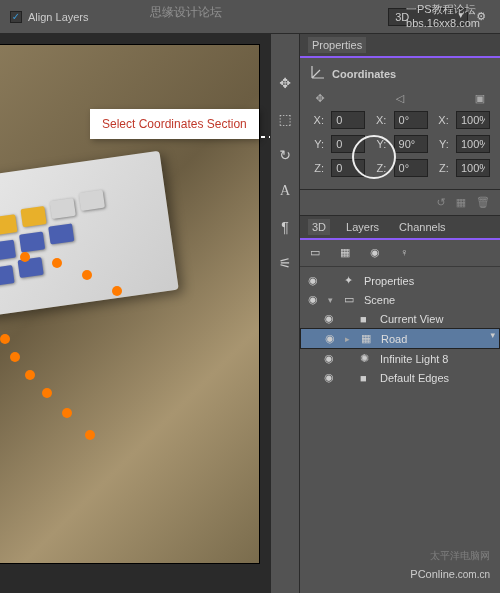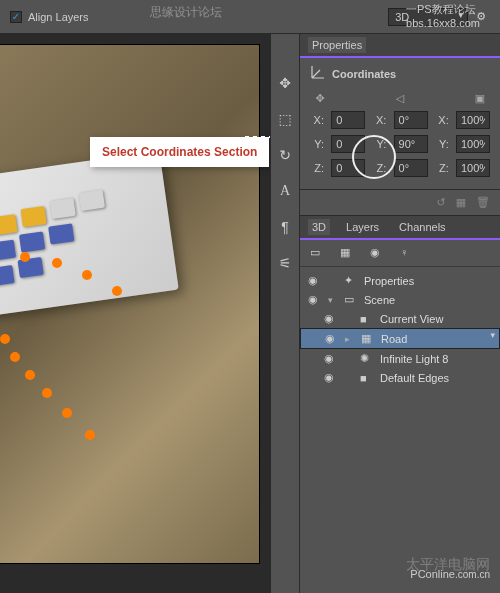--- a/index.html
+++ b/index.html
@@ -10,21 +10,21 @@
 .topr{display:flex;align-items:center;gap:4px}
 .sel{background:#3a3a3a;padding:2px 18px 2px 6px;border:1px solid #222;position:relative;min-width:80px}
 .sel::after{content:"▾";position:absolute;right:4px;top:1px;font-size:9px}
 .main{display:flex;height:559px}
 .canvas{width:270px;background:#2a2a2a;position:relative;overflow:hidden}
 .photo{position:absolute;left:-10px;top:10px;width:270px;height:520px;background:linear-gradient(135deg,#8a7a5a 0%,#6b5d42 40%,#a89570 70%,#7a6c4d 100%);border:1px solid #000}
 .calc{position:absolute;left:-30px;top:130px;width:200px;height:140px;background:linear-gradient(135deg,#e8e8e8,#ccc);border-radius:4px;transform:rotate(-8deg);box-shadow:4px 4px 12px rgba(0,0,0,0.4)}
 .keys{position:absolute;left:-20px;top:175px;transform:rotate(-8deg)}
 .key{position:absolute;width:24px;height:18px;border-radius:2px;box-shadow:1px 1px 3px rgba(0,0,0,0.4)}
 .dot{position:absolute;width:10px;height:10px;background:#ff7b00;border-radius:50%}
-.callout{position:absolute;left:90px;top:103px;background:#fff;padding:8px 12px;color:#c0392b;font-weight:bold;font-size:12px;box-shadow:2px 2px 6px rgba(0,0,0,0.3)}
+.callout{position:absolute;left:90px;top:75px;background:#fff;padding:8px 12px;color:#c0392b;font-weight:normal;font-size:12px;box-shadow:2px 2px 6px rgba(0,0,0,0.3)}
 .arrow{position:absolute;left:245px;top:102px;width:60px;height:2px;background:repeating-linear-gradient(90deg,#fff 0 4px,transparent 4px 8px)}
 .arrow::after{content:"";position:absolute;right:-6px;top:-4px;border:5px solid transparent;border-left-color:#fff}
 .toolstrip{width:30px;background:#535353;border-left:1px solid #2a2a2a;border-right:1px solid #2a2a2a;display:flex;flex-direction:column;align-items:center;padding-top:40px;gap:18px}
 .tico{width:18px;height:18px;display:flex;align-items:center;justify-content:center;color:#ccc;font-size:14px}
 .panels{width:200px;background:#535353;display:flex;flex-direction:column}
 .phead{background:#434343;padding:3px 8px;display:flex;gap:12px;border-bottom:2px solid #8b5cf6}
 .tab{padding:2px 4px;color:#ccc}
 .tab.act{background:#535353}
 .coordhdr{display:flex;align-items:flex-end;gap:6px;padding:6px 10px}
 .cico{width:16px;height:16px}
@@ -41,21 +41,21 @@
 .fico{width:16px;height:14px;color:#ccc}
 .tree{padding:4px 0;flex:1;overflow:auto}
 .titem{display:flex;align-items:center;gap:6px;padding:3px 8px}
 .titem.sel{background:#5b7aa0}
 .eye{width:14px;color:#ccc;font-size:11px}
 .twist{width:10px;color:#aaa;font-size:9px}
 .typeico{width:14px;color:#ccc;font-size:11px}
 .tl{color:#ddd}
 .indent1{padding-left:24px}
 .wm{position:absolute;right:10px;bottom:10px;color:rgba(255,255,255,0.35);font-size:18px;pointer-events:none}
-.wm2{position:absolute;right:10px;bottom:19px;color:rgba(255,255,255,0.25);font-size:14px}
+.wm2{position:absolute;right:10px;bottom:30px;color:rgba(255,255,255,0.25);font-size:10px}
 .wm3{position:absolute;left:150px;top:4px;color:rgba(255,255,255,0.35);font-size:12px}
 .wm4{position:absolute;right:20px;top:2px;color:rgba(255,255,255,0.3);font-size:10px}
 svg{display:block}
 </style>
 </head>
 <body>
 
 <div class="topbar">
   <div class="align">
     <span class="chk">✓</span>

